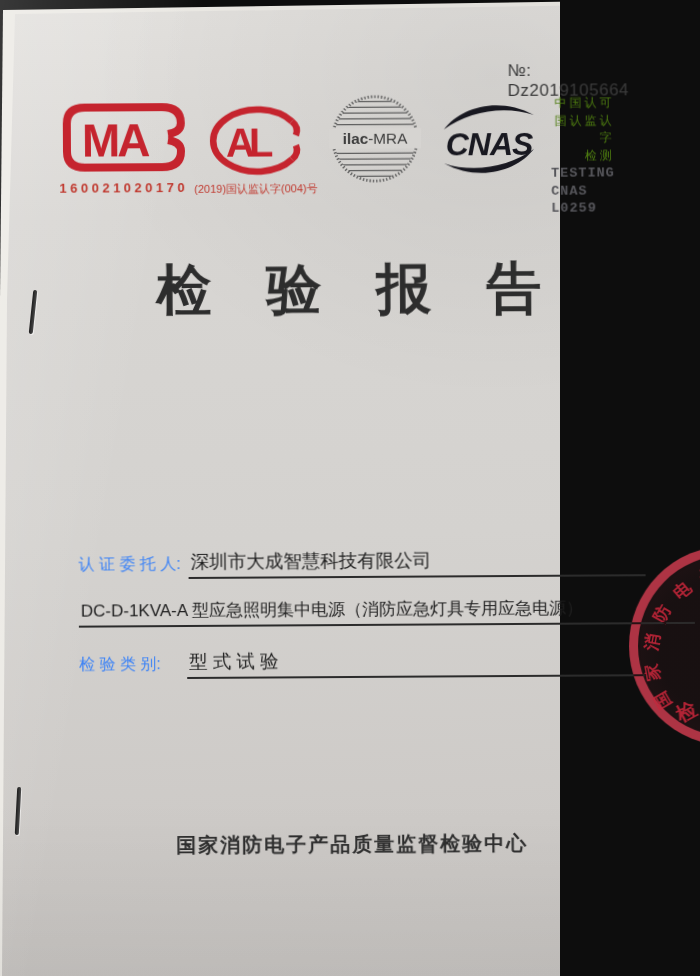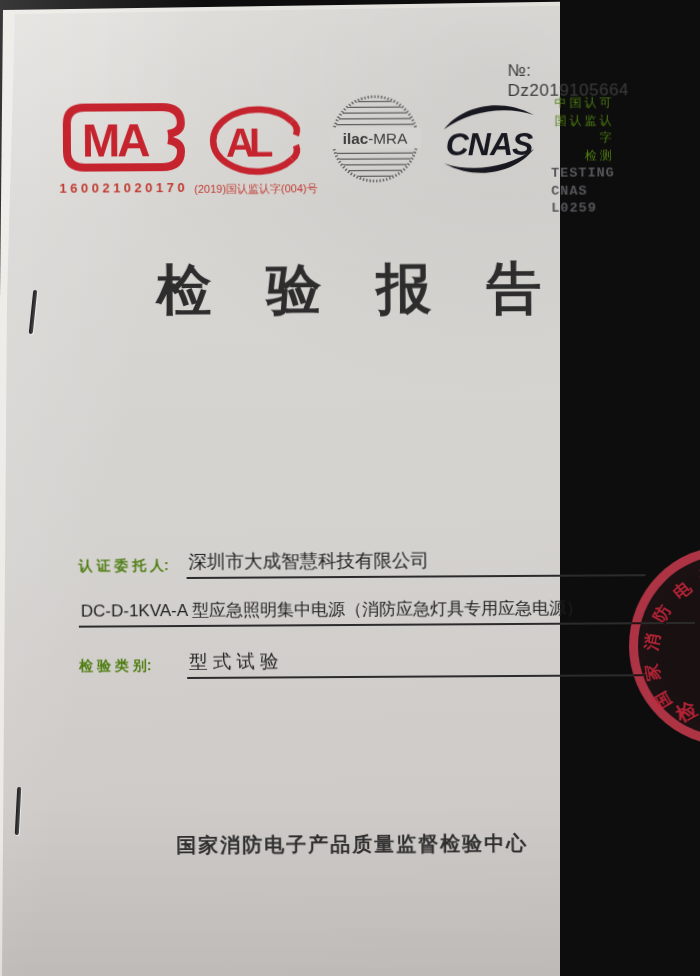--- a/index.html
+++ b/index.html
@@ -57,21 +57,21 @@
     position:absolute;left:0;top:258px;width:700px;text-align:center;
     font-size:55px;font-weight:700;color:#2d2d2d;line-height:1.15;
   }
 
   .field-row{position:absolute;left:78px;display:flex;align-items:flex-end;}
   #row-0{top:548px;width:567px;}
   #row-1{top:598px;width:616px;}
   #row-2{top:648px;width:567px;}
   .field-label{
     flex:0 0 auto;min-width:100px;white-space:pre;
-    font-size:14px;font-weight:700;color:#4d7c0f;padding:0 8px 4px 0;
+    font-size:16px;font-weight:400;color:#3b82f6;padding:0 8px 4px 0;
   }
   .field-value{
     flex:1 1 auto;border-bottom:2px solid #2b2b2b;white-space:nowrap;
     font-size:18.5px;color:#1f1f1f;padding:0 0 3px 2px;overflow:visible;
   }
   #row-1 .field-value{font-size:17px;}
 
   #footer-org{
     position:absolute;left:0;top:831px;width:700px;text-align:center;
     font-size:20px;font-weight:600;color:#2e2e2e;letter-spacing:2px;

